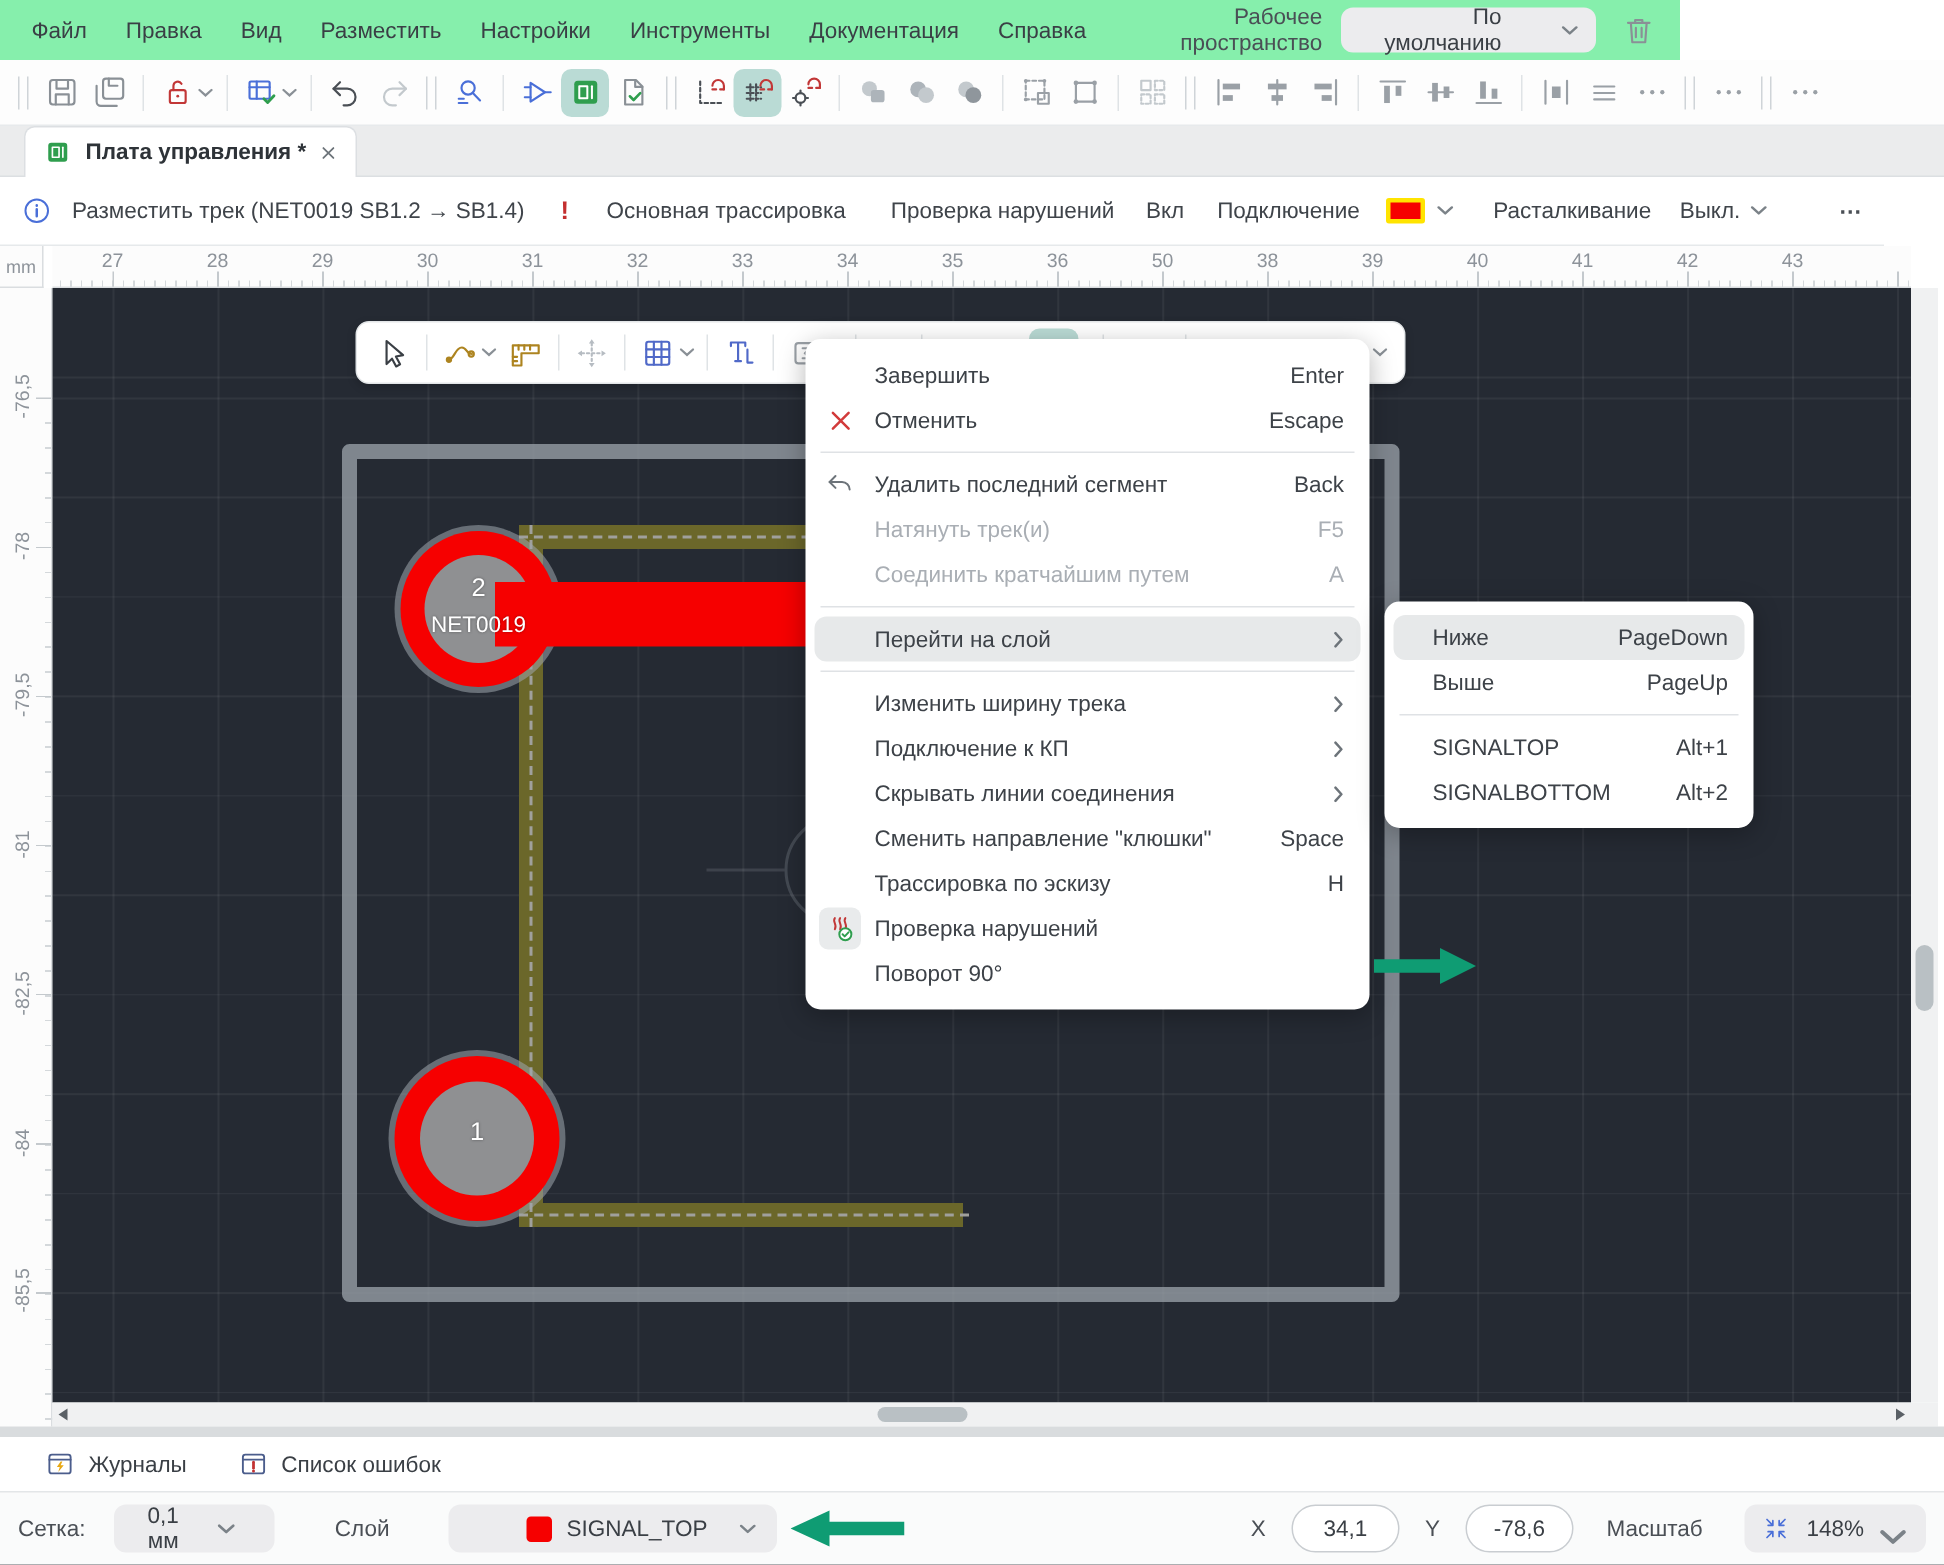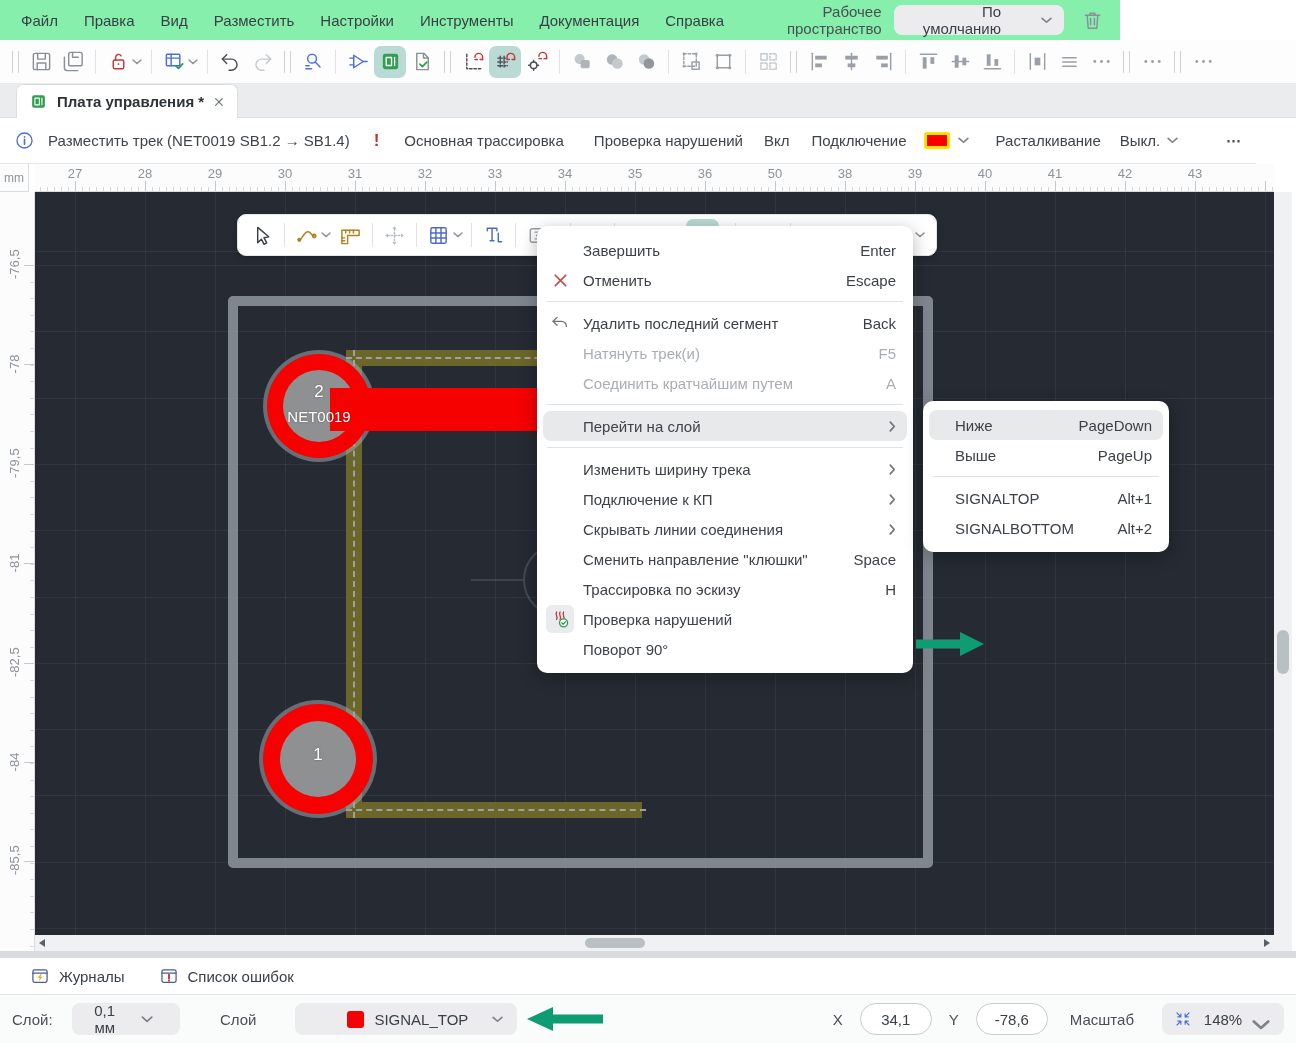--- a/index.html
+++ b/index.html
@@ -816,21 +816,21 @@
           <path d="M3.5 8.5h17" stroke="#4b5d8c"></path>
           <path d="M12 10.5v4.8" stroke="#c23232" stroke-width="2.2"></path>
           <circle cx="12" cy="17.6" r="1.2" fill="#c23232" stroke="none"></circle>
         </svg>
       </span>
     <span>Список ошибок</span>
   </div>
 </div>
 
 <div id="statusbar" class="abs">
-  <span>Слой:</span>
+  <span>Сетка:</span>
   <div class="pill" id="grid-select">
     <span>0,1 мм</span>
     <span class="chev">
         <svg viewBox="0 0 10 6">
           <path d="M1 1l4 3.6L9 1"></path>
         </svg>
       </span>
   </div>
   <span id="layer-label">Слой</span>
   <div class="pill" id="layer-select">

